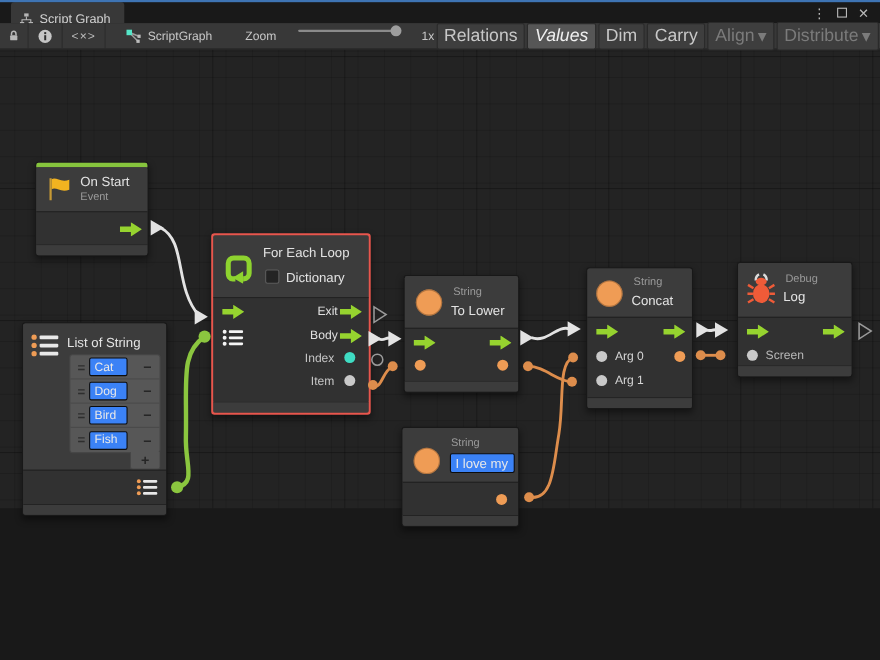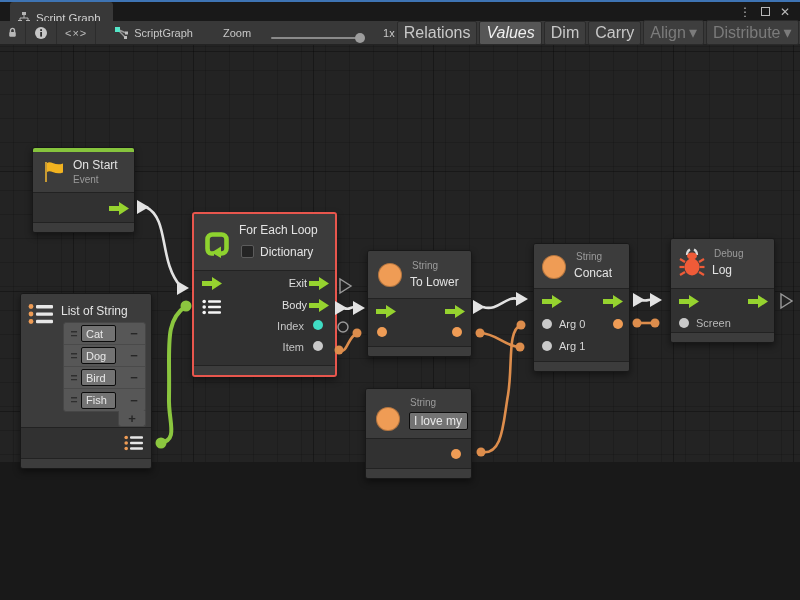--- a/index.html
+++ b/index.html
@@ -11,21 +11,21 @@
   .tabbar{position:absolute;top:2px;left:0;width:800px;height:19px;background:#191919;z-index:20;display:flex;align-items:stretch;}
   .tab{display:flex;align-items:center;gap:6px;background:#383838;padding:12px 12px 0 8px;margin-left:10px;font-size:11.5px;color:#d2d2d2;border-radius:3px 3px 0 0;}
   .winctrls{margin-left:auto;display:flex;align-items:center;gap:10px;padding-right:10px;color:#b9b9b9;font-size:12px;}
   .winctrls .mx{width:9px;height:9px;border:1.5px solid #b9b9b9;display:inline-block;}
   .toolbar{position:absolute;top:21px;left:0;width:800px;height:24px;background:#383838;border-bottom:1px solid #232323;z-index:20;display:flex;align-items:center;font-size:11px;color:#c8c8c8;}
   .tbseg{display:flex;align-items:center;justify-content:center;height:100%;border-right:1px solid #2c2c2c;padding:0 8px;}
   .tbbtn{background:#3e3e3e;border:1px solid #2a2a2a;border-radius:2px;padding:2px 6px;margin-left:2px;color:#c8c8c8;font-size:16px;white-space:nowrap;display:flex;align-items:center;gap:3px;}
   .tbbtn.active{background:#565656;color:#efefef;font-style:italic;}
   .tbbtn.disabled{color:#7b7b7b;align-items:center;}
   .tbright{margin-left:auto;display:flex;align-items:center;padding-right:2px;}
-  .sliderwrap{display:flex;align-items:flex-end;gap:20px;margin-left:22px;}
+  .sliderwrap{display:flex;align-items:flex-start;gap:20px;margin-left:22px;}
   .slidertrack{position:relative;width:92px;height:2px;background:#8a8a8a;border-radius:1px;}
   .sliderhandle{position:absolute;right:-2px;top:-4px;width:10px;height:10px;border-radius:50%;background:#9d9d9d;}
 
   
   .canvas{position:absolute;top:45px;left:0;width:800px;height:417px;
     background-color:#232323;
     background-image:
       linear-gradient(rgba(0,0,0,.30) 1px, transparent 1px),
       linear-gradient(90deg, rgba(0,0,0,.30) 1px, transparent 1px),
       linear-gradient(rgba(0,0,0,.14) 1px, transparent 1px),
@@ -44,21 +44,21 @@
   .accent{height:4px;border-radius:2px 2px 0 0;}
   .t{font-size:12px;color:#e3e3e3;white-space:nowrap;}
   .s{font-size:10px;color:#9b9b9b;white-space:nowrap;}
   .plabel{position:absolute;font-size:11px;color:#cfcfcf;white-space:nowrap;}
   .dot{position:absolute;width:10px;height:10px;border-radius:50%;}
   .dot.orange{background:#ef9c55;}
   .dot.gray{background:#c9c9c9;}
   .dot.cyan{background:#3fdcc3;}
   .bigdot{position:absolute;width:24px;height:24px;border-radius:50%;background:#ef9c55;box-shadow:inset 0 0 0 1px rgba(0,0,0,.25);}
   .parrow{position:absolute;width:20px;height:13px;}
-  .ifield{background:#737373;border:1px solid #0c0c0c;border-radius:2px;color:#e8e8e8;font-size:11px;font-family:"Liberation Sans",sans-serif;padding:0 4px;outline:none;}
+  .ifield{background:#3b82f6;border:1px solid #0c0c0c;border-radius:2px;color:#e8e8e8;font-size:11px;font-family:"Liberation Sans",sans-serif;padding:0 4px;outline:none;}
 
   
   .lpanel{position:absolute;background:#575757;border-radius:3px;border:1px solid #464646;}
   .lrow{display:flex;align-items:center;height:22px;padding:0 3px;border-bottom:1px solid #4a4a4a;}
   .lrow:last-child{border-bottom:none;}
   .lhandle{width:14px;text-align:center;color:#2e2e2e;font-weight:bold;font-size:12px;}
   .lminus{margin-left:auto;width:16px;text-align:center;color:#262626;font-weight:bold;font-size:13px;}
   .lplus{position:absolute;background:#575757;border:1px solid #464646;border-top:none;border-radius:0 0 3px 3px;text-align:center;color:#262626;font-weight:bold;font-size:13px;line-height:15px;}
   .cbx{position:absolute;width:13px;height:13px;background:#242424;border:1px solid #5c5c5c;border-radius:2px;}
 </style>

